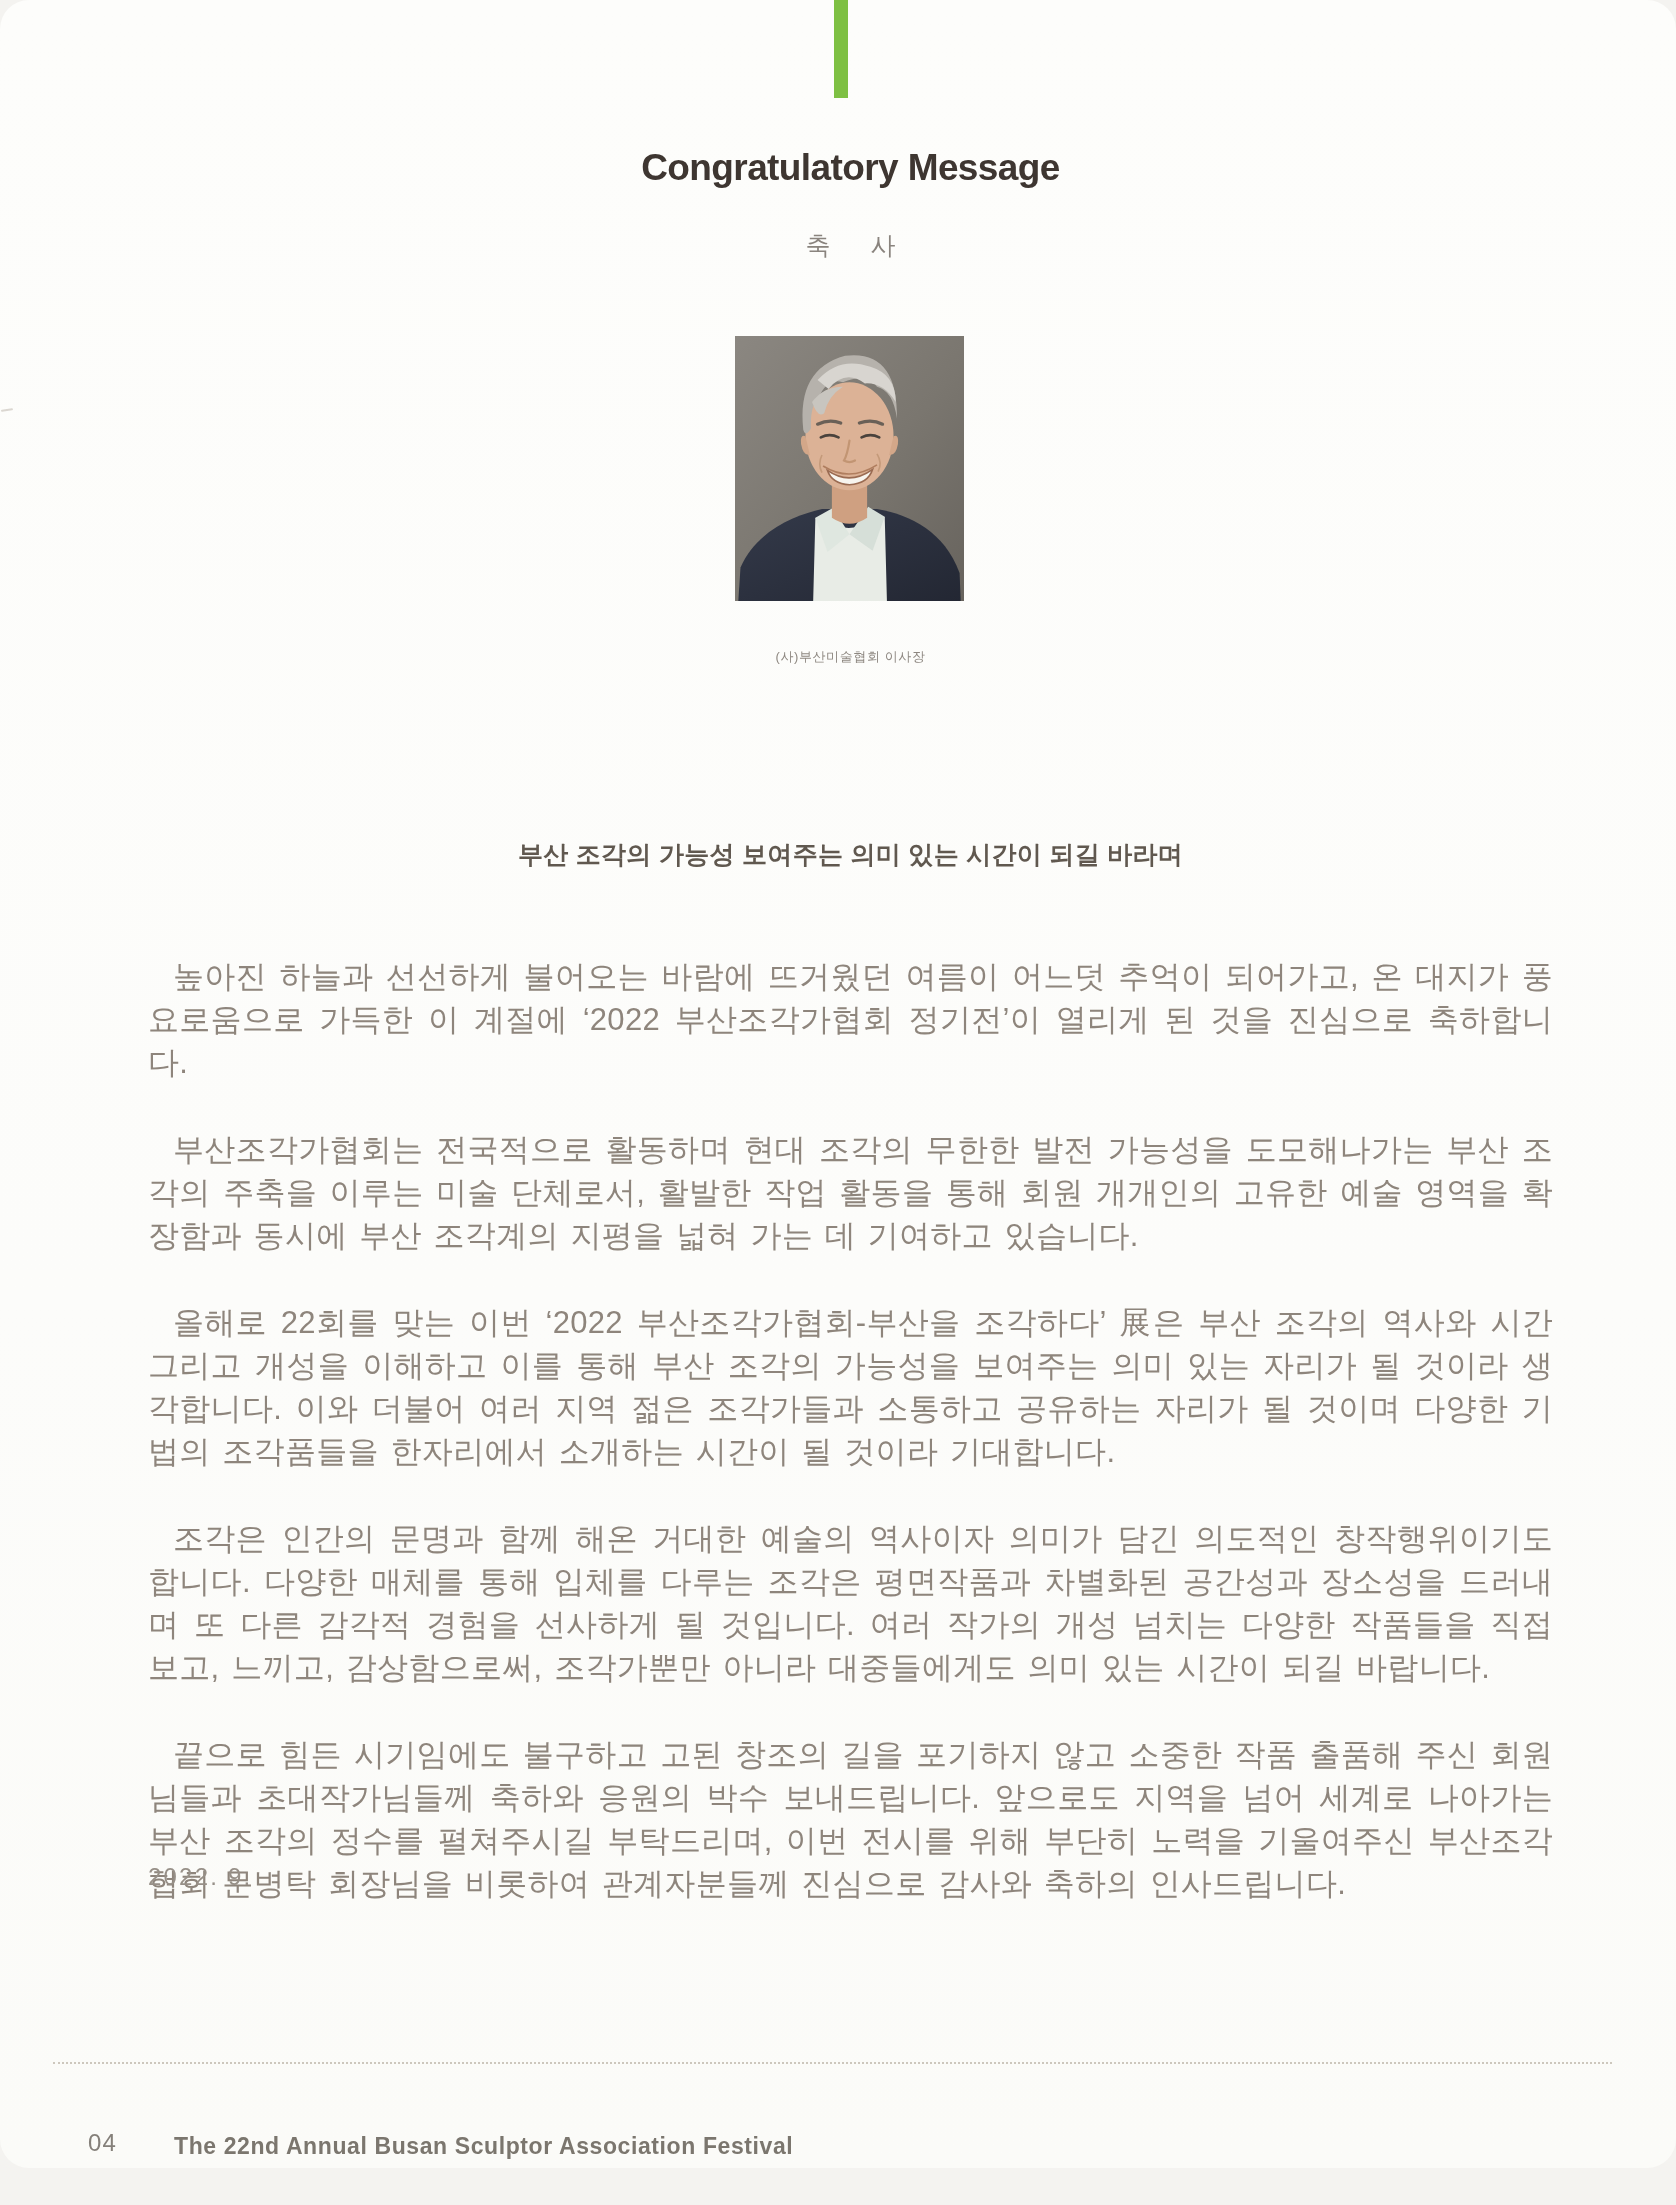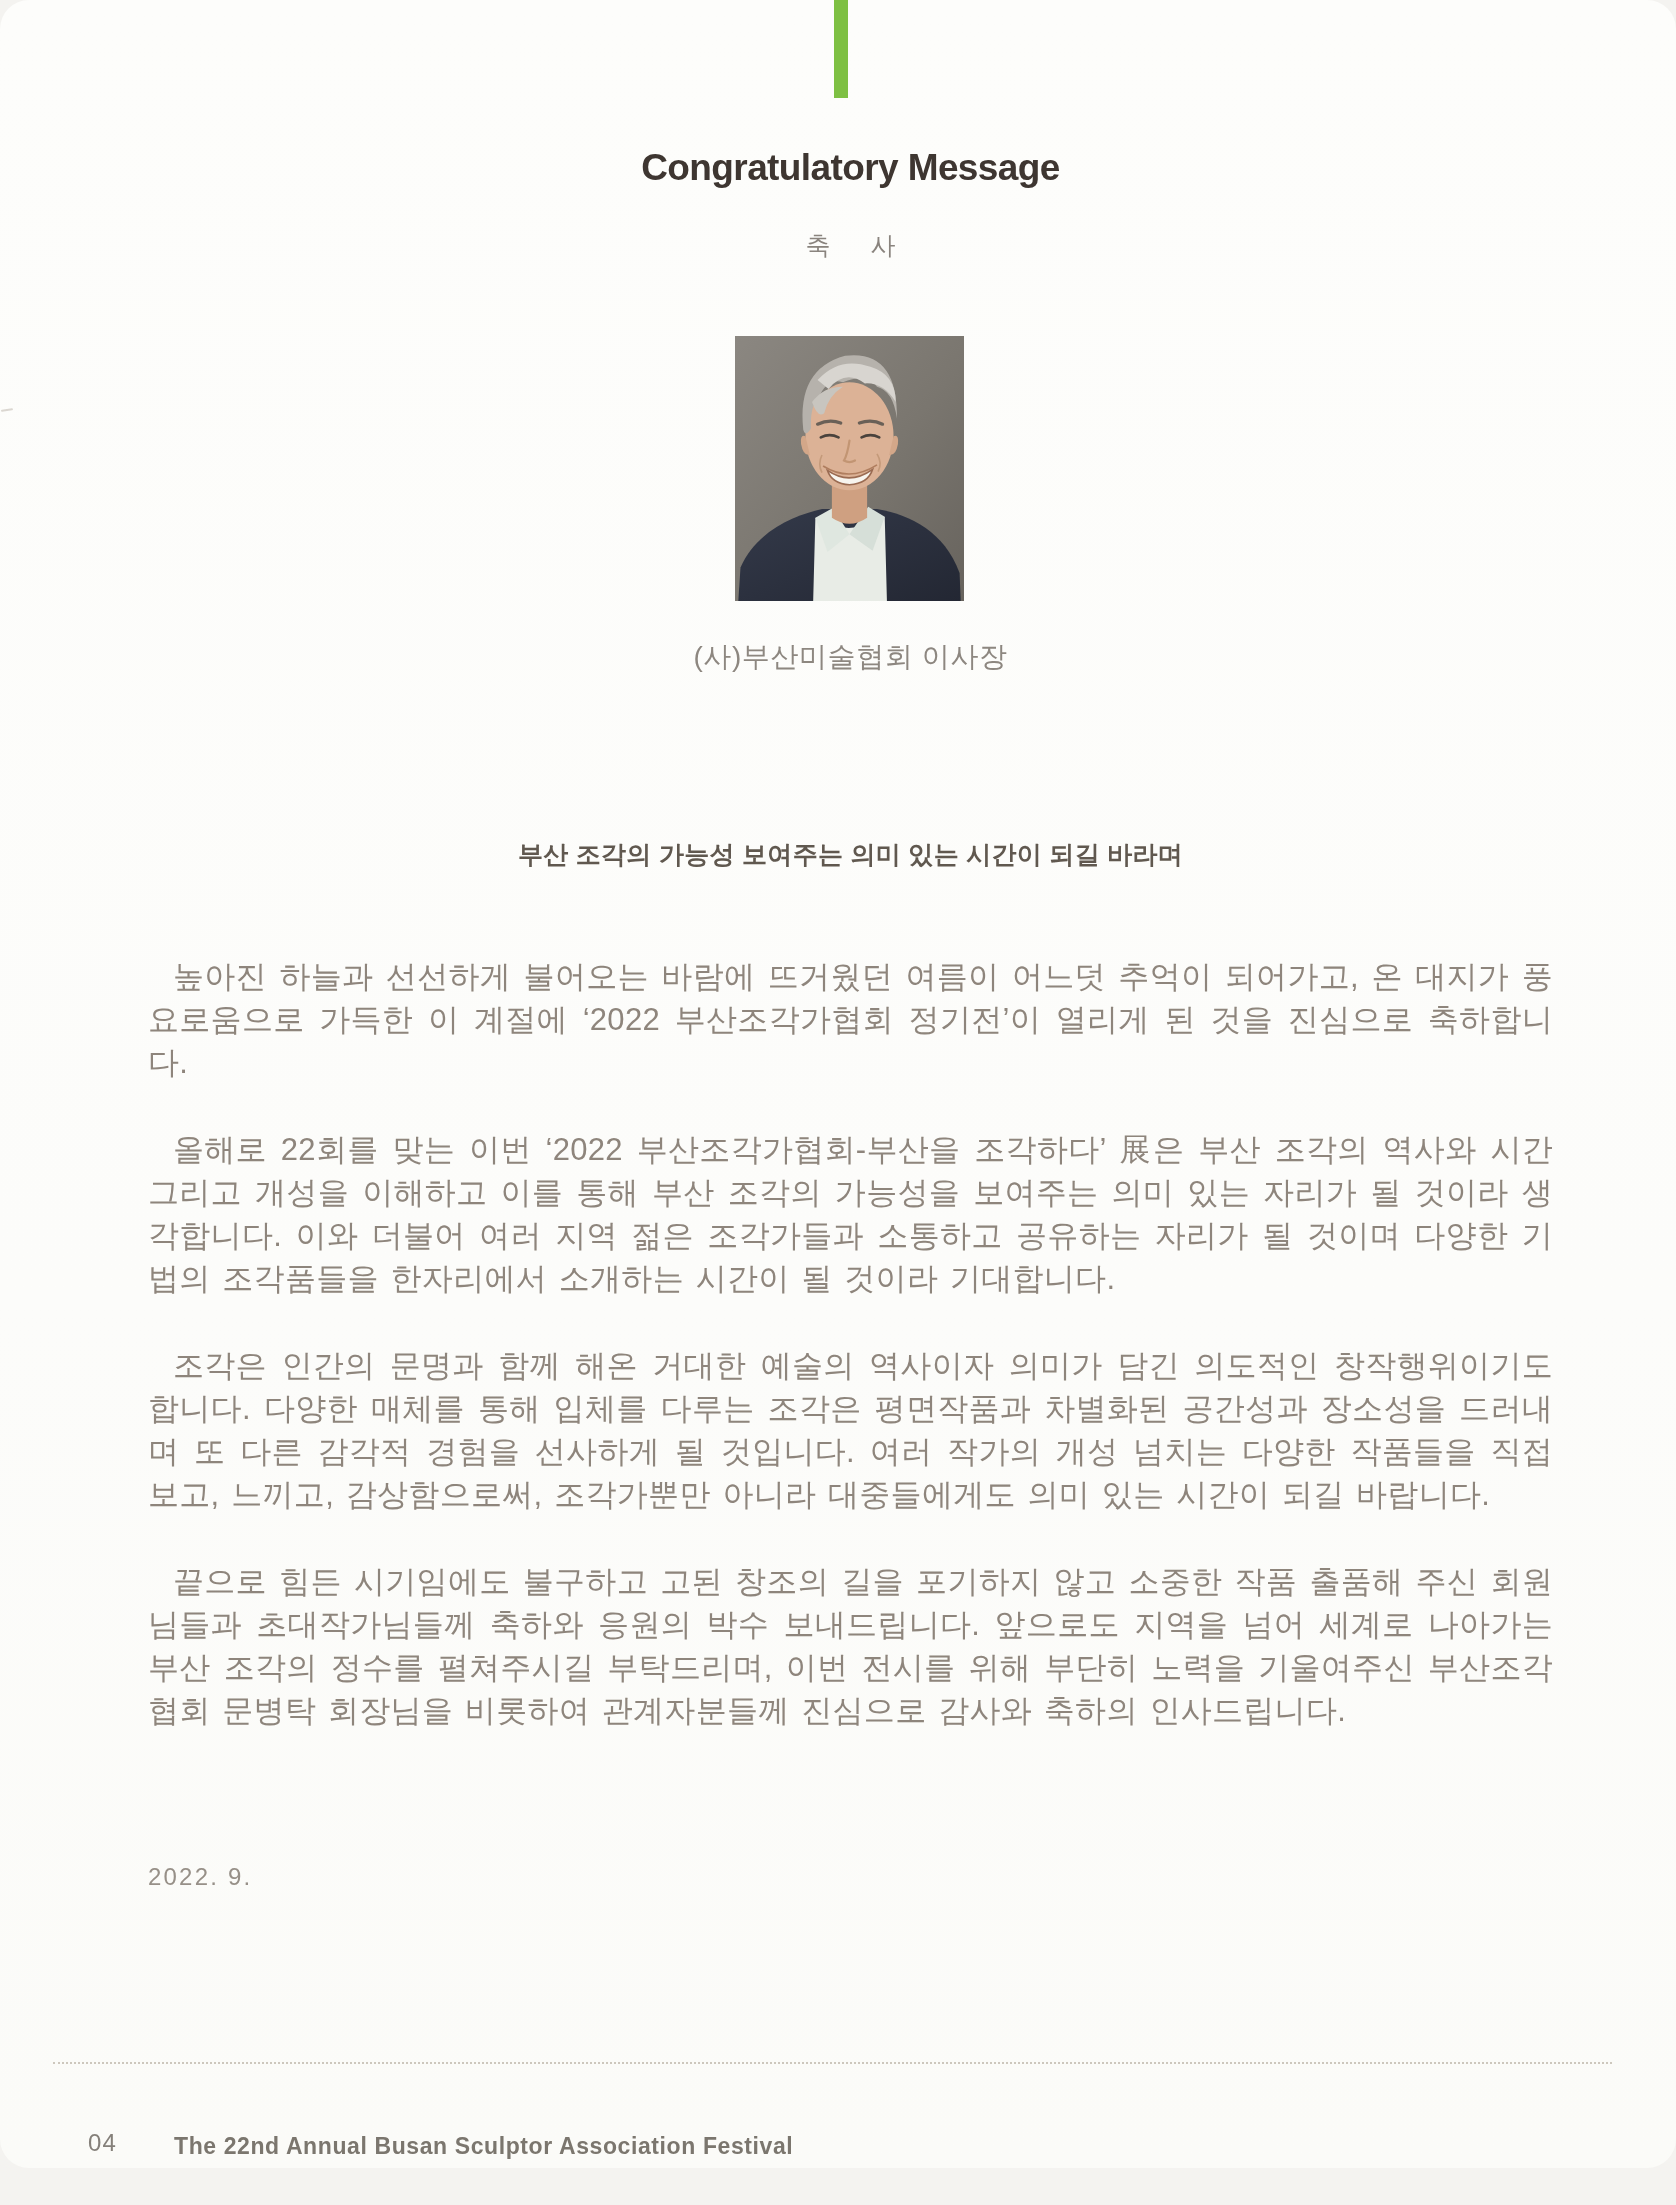--- a/index.html
+++ b/index.html
@@ -32,21 +32,21 @@
     color:#8a847e;letter-spacing:16.5px;text-indent:16.5px;
   }
   .photo{
     left:587px;top:319px;width:229px;height:265px;
     box-shadow:0 0 0 0.6px rgba(120,115,108,.25) inset;
     background:#7c7872;
   }
   .photo svg{display:block;width:100%;height:100%;}
   .caption{
     top:628px;text-align:center;
-    font-size:28px;line-height:23px;color:#8d8780;letter-spacing:0.6px;
+    font-size:13px;line-height:23px;color:#8d8780;letter-spacing:0.6px;
   }
   .name{
     top:668px;text-align:center;
     font-size:29px;line-height:32px;font-weight:600;
     color:#6e6861;letter-spacing:8.8px;text-indent:8.8px;
   }
   .heading{
     top:823px;text-align:center;
     font-size:25px;line-height:29px;font-weight:700;
     color:#60584f;letter-spacing:0.3px;
@@ -145,20 +145,21 @@
       </svg>
     </div>
 
     <div class="caption">(사)부산미술협회 이사장</div>
 
 
     <div class="heading">부산 조각의 가능성 보여주는 의미 있는 시간이 되길 바라며</div>
 
     <div class="body-text">
         <p>높아진 하늘과 선선하게 불어오는 바람에 뜨거웠던 여름이 어느덧 추억이 되어가고, 온 대지가 풍요로움으로 가득한 이 계절에 ‘2022 부산조각가협회 정기전’이 열리게 된 것을 진심으로 축하합니다.</p>
+        <p>부산조각가협회는 전국적으로 활동하며 현대 조각의 무한한 발전 가능성을 도모해나가는 부산 조각의 주축을 이루는 미술 단체로서, 활발한 작업 활동을 통해 회원 개개인의 고유한 예술 영역을 확장함과 동시에 부산 조각계의 지평을 넓혀 가는 데 기여하고 있습니다.</p>
         <p>올해로 22회를 맞는 이번 ‘2022 부산조각가협회-부산을 조각하다’ 展은 부산 조각의 역사와 시간 그리고 개성을 이해하고 이를 통해 부산 조각의 가능성을 보여주는 의미 있는 자리가 될 것이라 생각합니다. 이와 더불어 여러 지역 젊은 조각가들과 소통하고 공유하는 자리가 될 것이며 다양한 기법의 조각품들을 한자리에서 소개하는 시간이 될 것이라 기대합니다.</p>
         <p>조각은 인간의 문명과 함께 해온 거대한 예술의 역사이자 의미가 담긴 의도적인 창작행위이기도 합니다. 다양한 매체를 통해 입체를 다루는 조각은 평면작품과 차별화된 공간성과 장소성을 드러내며 또 다른 감각적 경험을 선사하게 될 것입니다. 여러 작가의 개성 넘치는 다양한 작품들을 직접 보고, 느끼고, 감상함으로써, 조각가뿐만 아니라 대중들에게도 의미 있는 시간이 되길 바랍니다.</p>
         <p>끝으로 힘든 시기임에도 불구하고 고된 창조의 길을 포기하지 않고 소중한 작품 출품해 주신 회원님들과 초대작가님들께 축하와 응원의 박수 보내드립니다. 앞으로도 지역을 넘어 세계로 나아가는 부산 조각의 정수를 펼쳐주시길 부탁드리며, 이번 전시를 위해 부단히 노력을 기울여주신 부산조각협회 문병탁 회장님을 비롯하여 관계자분들께 진심으로 감사와 축하의 인사드립니다.</p>
       </div>
 
     <div class="date">2022. 9.</div>
 
   </div>
 
   <div class="footer-rule"></div>

